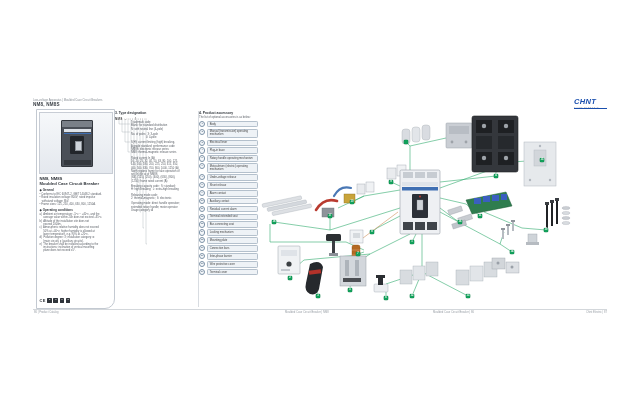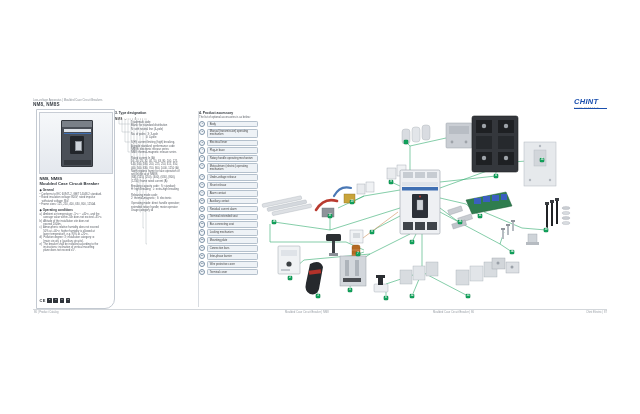--- a/index.html
+++ b/index.html
@@ -42,21 +42,21 @@
 </style>
 </head>
 <body>
 
 <div id="canvas">
 
   <div class="abs kicker" style="left:33px;top:98px;">Low-voltage Apparatus | Moulded Case Circuit Breakers</div>
   <div class="abs series" style="left:33px;top:101.5px;">NM8, NM8S</div>
 
   <div class="abs" style="left:574px;top:98px;width:33px;">
-    <div class="logo-brand">CHINT</div>
+    <div class="logo-brand">CHNT</div>
     <div class="logo-sub">CHINT ELECTRIC</div>
     <div class="logo-rule"></div>
   </div>
 
   <div class="abs leftbox" style="left:35.5px;top:109px;width:77.5px;height:198px;">
     <div class="abs photobox" style="left:2.5px;top:2px;width:72px;height:60px;">
       <div class="pb-mccb">
         <div class="pb-top"></div>
           <div class="pb-label"></div>
           <div class="pb-blue"></div>

